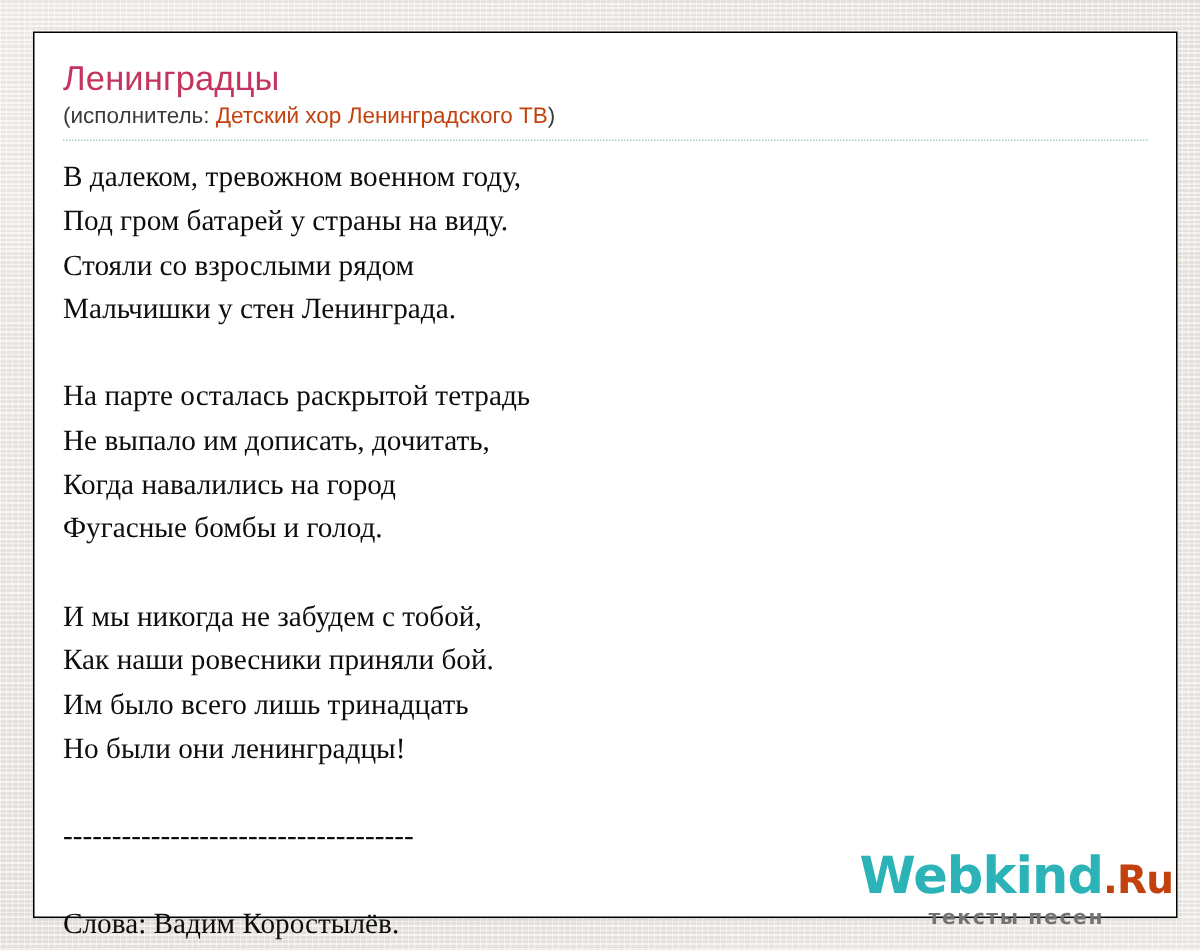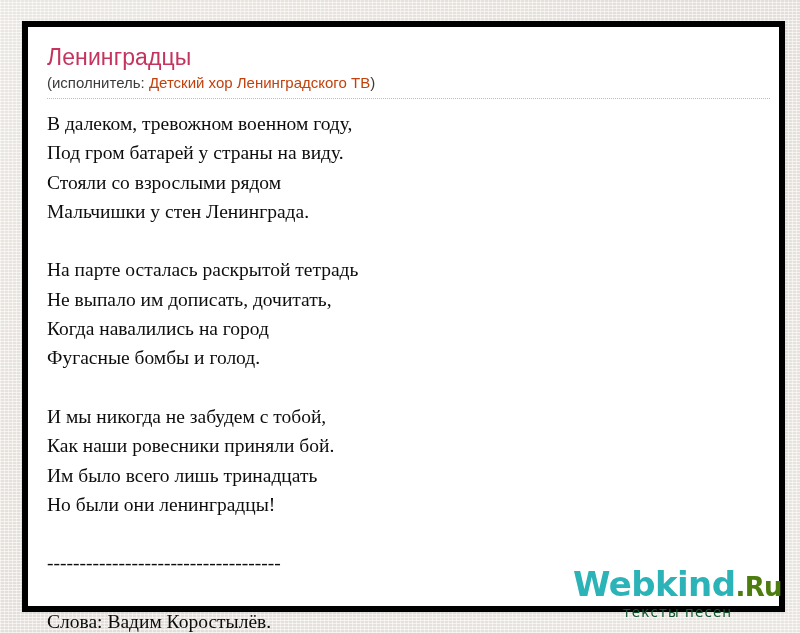--- a/index.html
+++ b/index.html
@@ -27,21 +27,21 @@
   }
 
   
   .card {
     position: absolute;
     left: 22px;
     top: 21px;
     width: 763px;
     height: 591px;
     background: #ffffff;
-    border: 6px solid #000000;
+    border: 1px solid #000000;
     box-shadow: 0 1px 3px rgba(0,0,0,0.055);
   }
 
   .inner {
     position: absolute;
     left: 19px;
     top: 16px;
     right: 16px;
   }
 
@@ -97,26 +97,26 @@
   }
   .wm-main {
     font-family: "DejaVu Sans", sans-serif;
     font-size: 34px;
     font-weight: bold;
     letter-spacing: -0.6px;
     color: #2bb3b8;
     line-height: 34px;
     white-space: nowrap;
   }
-  .wm-main .ru { color: #4d7c0f; font-size: 26px; margin-top: 17px; }
+  .wm-main .ru { color: #c2410c; font-size: 26px; margin-top: 17px; }
   .wm-sub {
     font-family: "DejaVu Sans", sans-serif;
     font-size: 13.5px;
-    font-weight: normal;
-    color: #14532d;
+    font-weight: bold;
+    color: #737373;
     letter-spacing: 1.1px;
     margin-top: 1px;
     line-height: 15px;
     white-space: nowrap;
     text-align: center;
   }
 </style>
 </head>
 <body>
 

